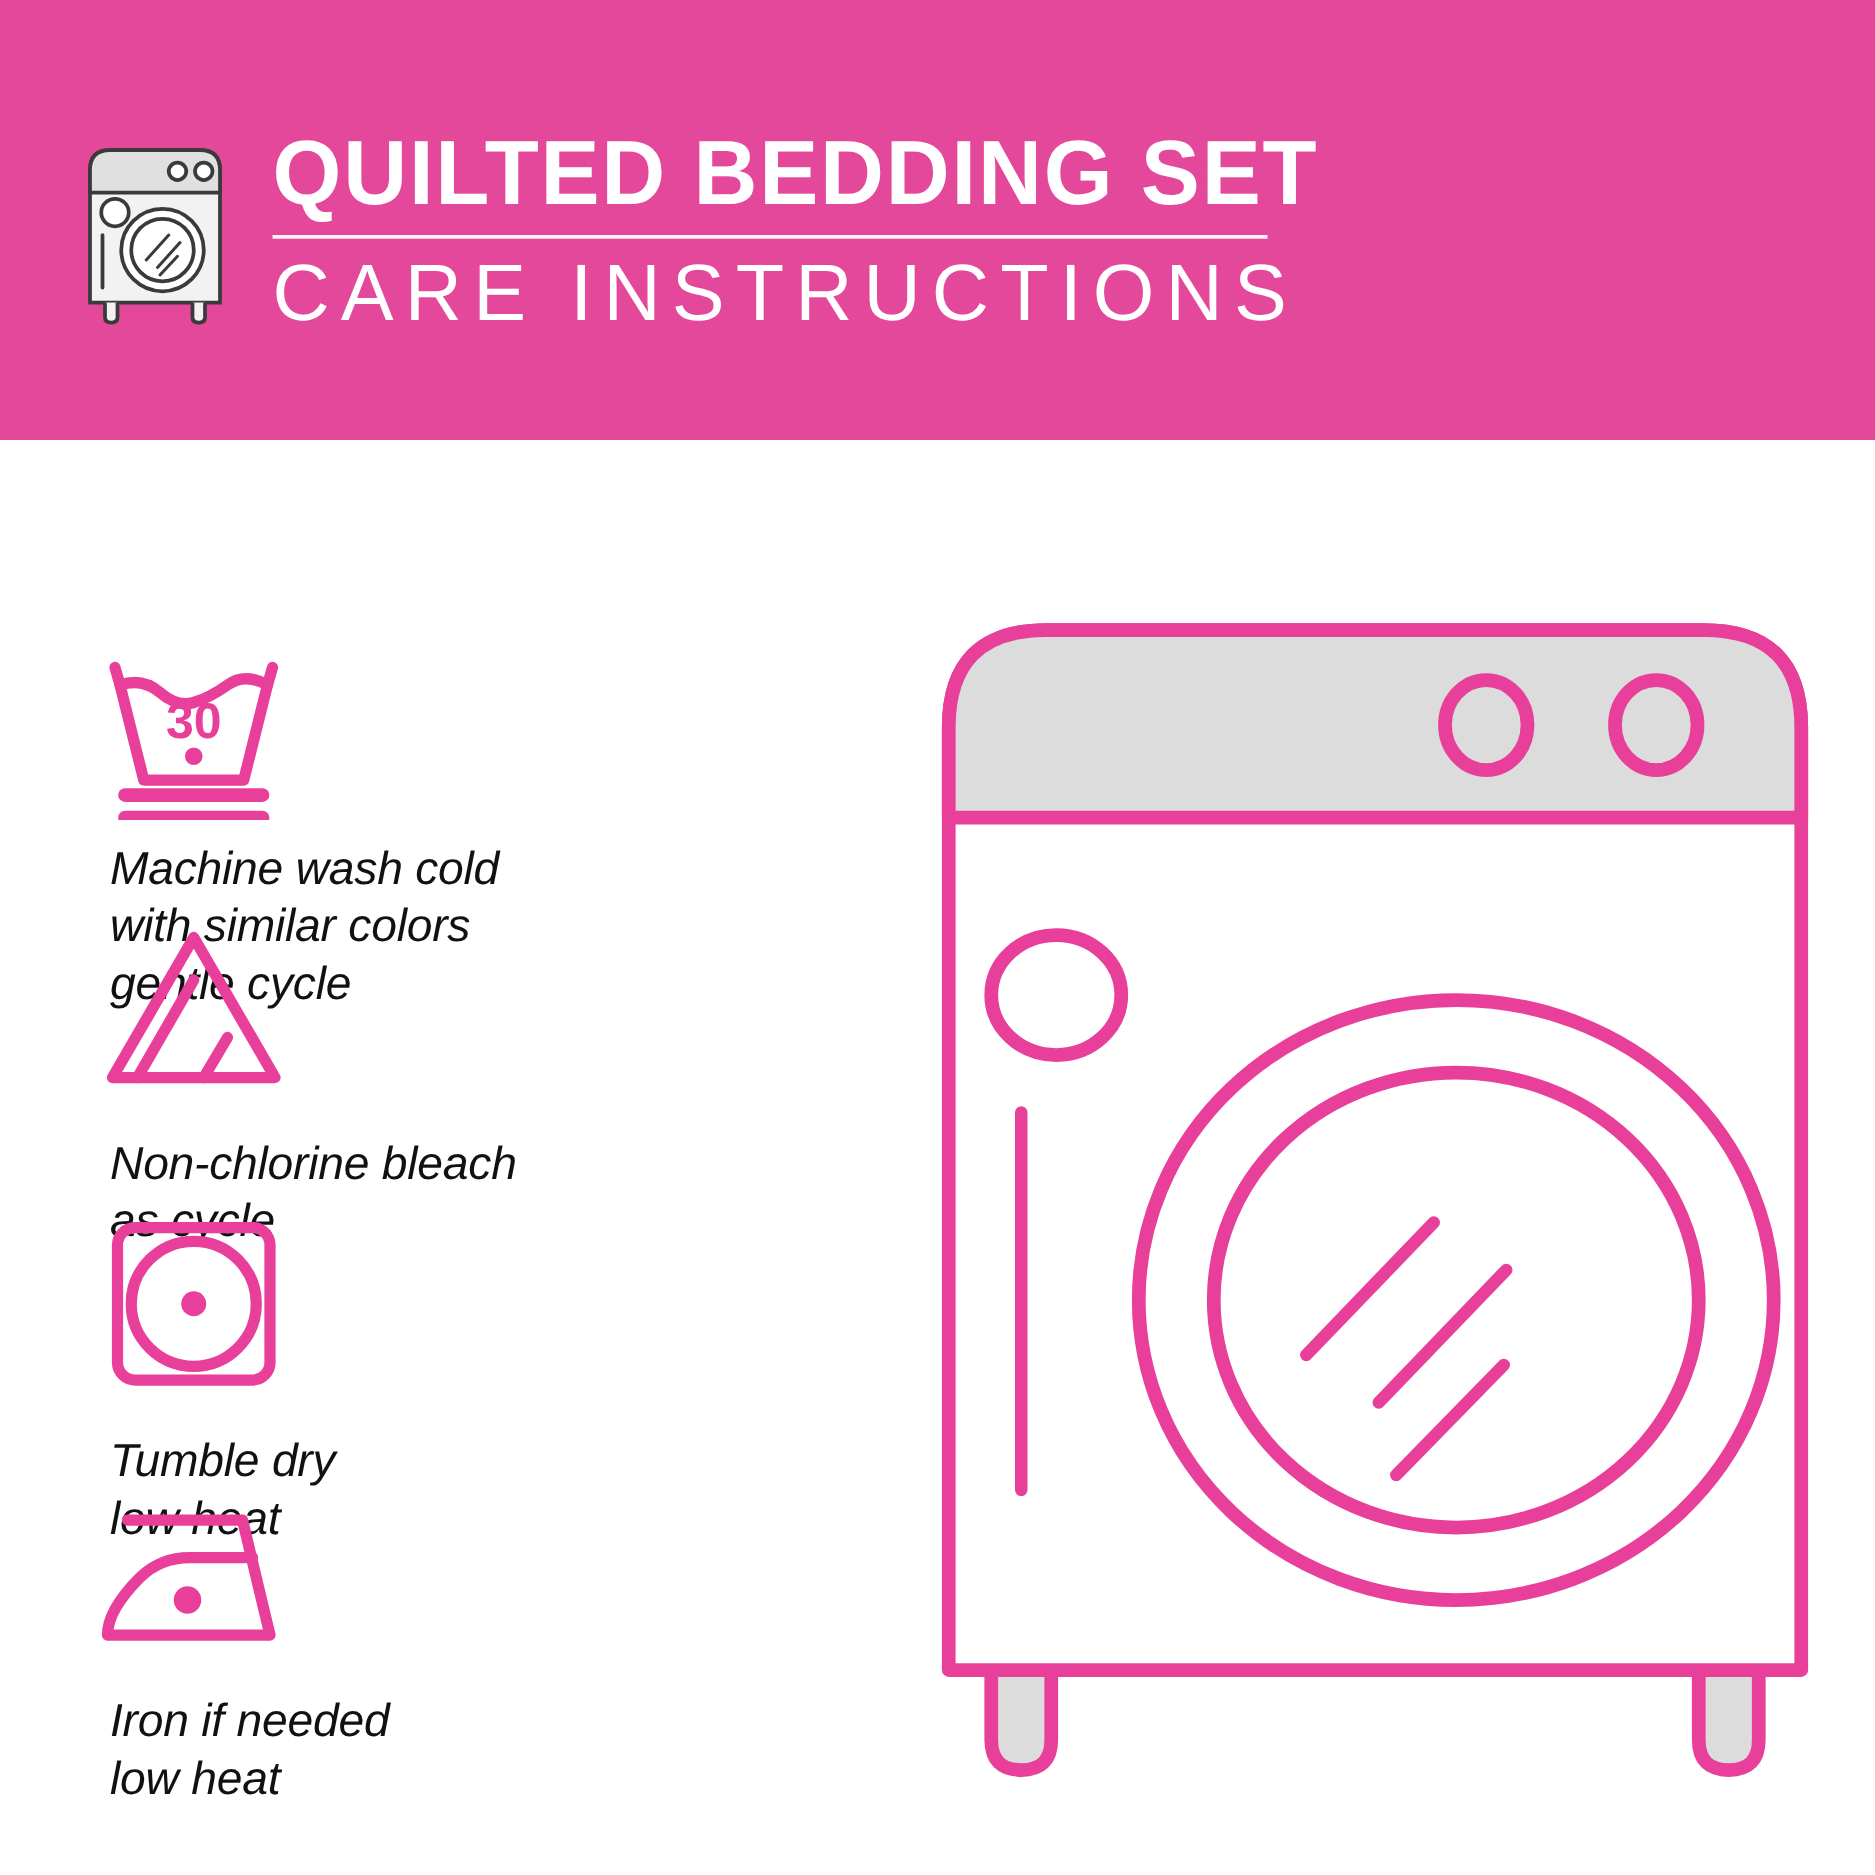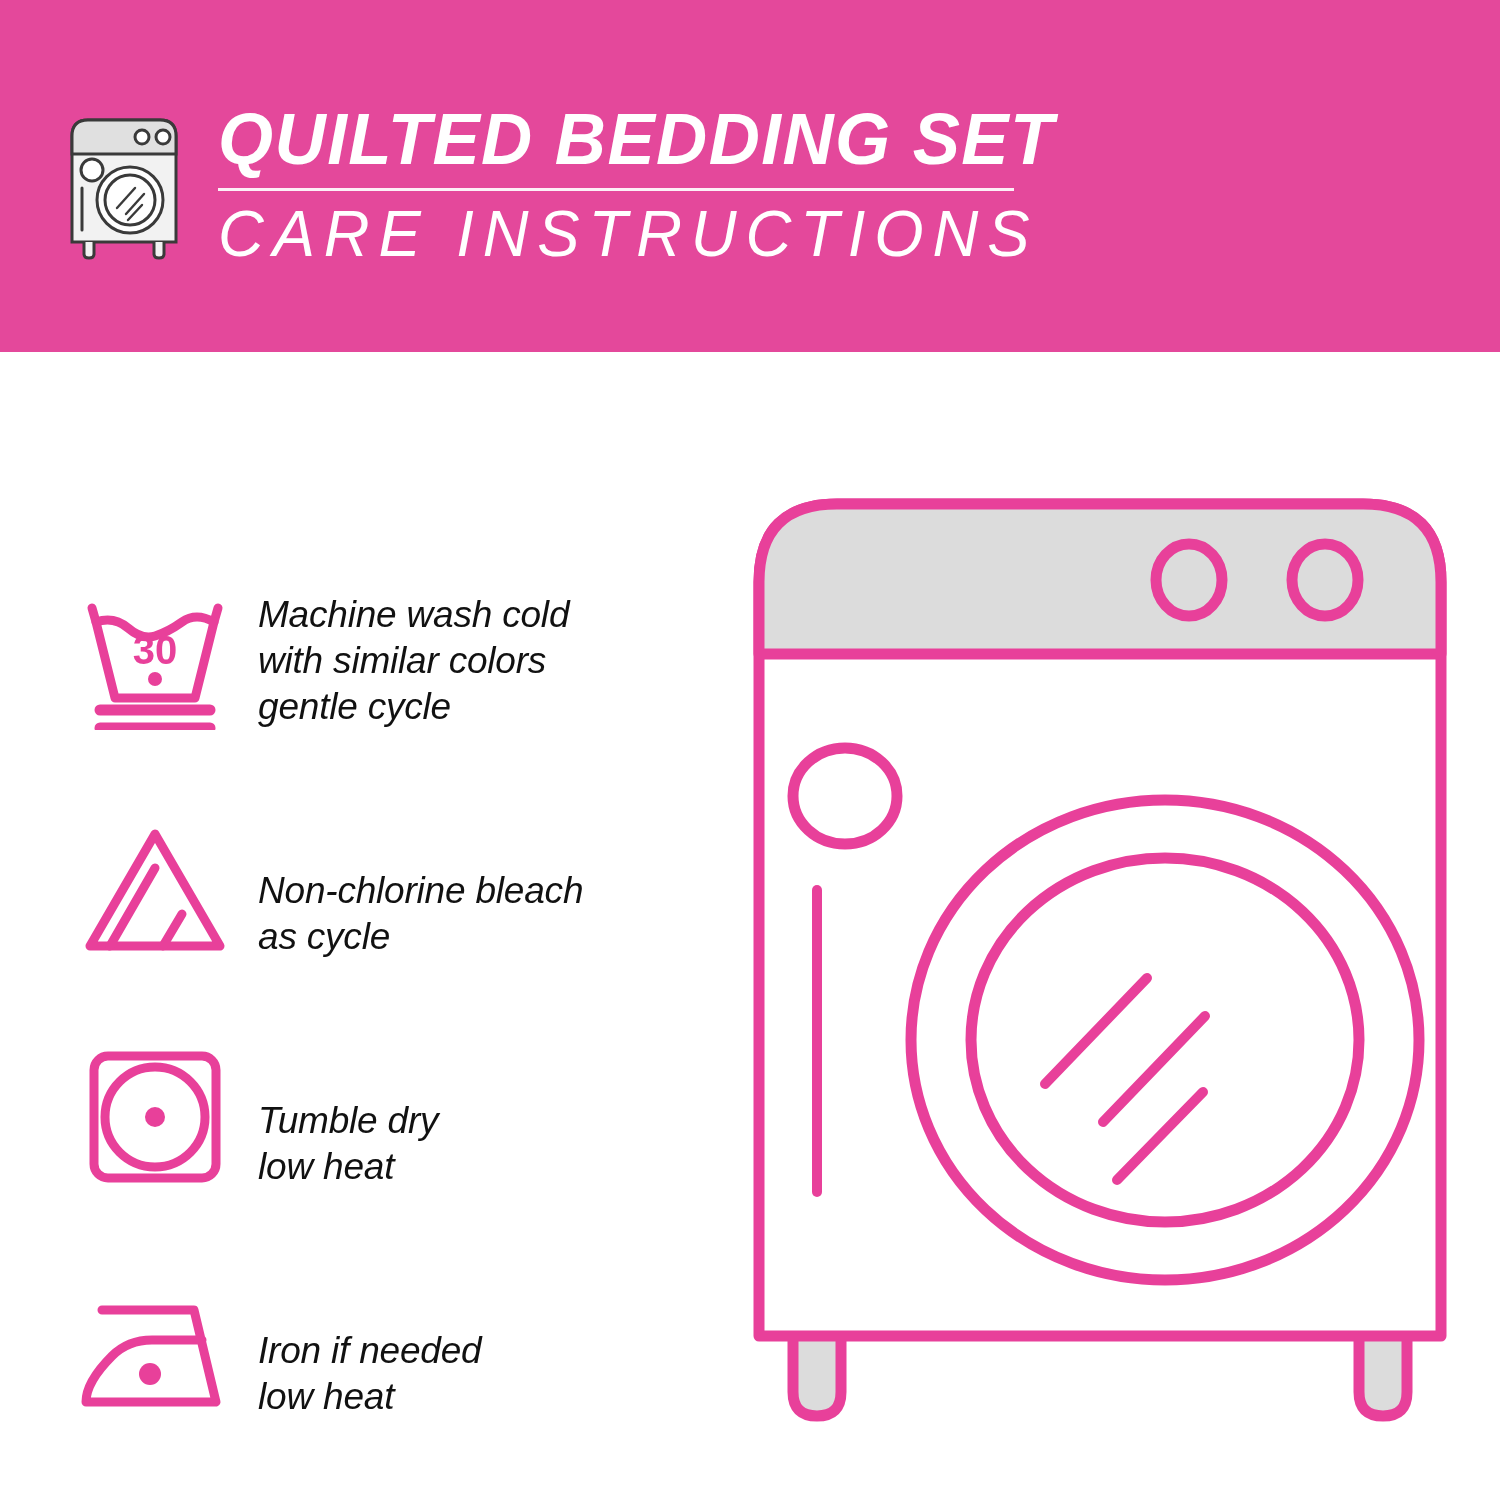--- a/index.html
+++ b/index.html
@@ -19,21 +19,20 @@
   }
 
   
   .header {
     position: absolute;
     left: 0;
     top: 0;
     width: 1500px;
     height: 352px;
     background: #e4489b;
-    font-style: italic;
   }
   .header-inner {
     position: absolute;
     left: 62px;
     top: 100px;
     display: flex;
     align-items: flex-start;
   }
   .header-logo {
     width: 124px;
@@ -77,22 +76,23 @@
 
   
   .care-list {
     position: absolute;
     left: 70px;
     top: 500px;
     width: 640px;
   }
   .care-item {
     display: flex;
-    align-items: flex-end;
+    align-items: flex-start;
     height: 230px;
+    flex-direction: column;
   }
   .care-symbol {
     width: 170px;
     flex: none;
     display: flex;
     align-items: center;
     justify-content: center;
     padding-top: 6px;
   }
   .care-symbol svg { display: block; }

